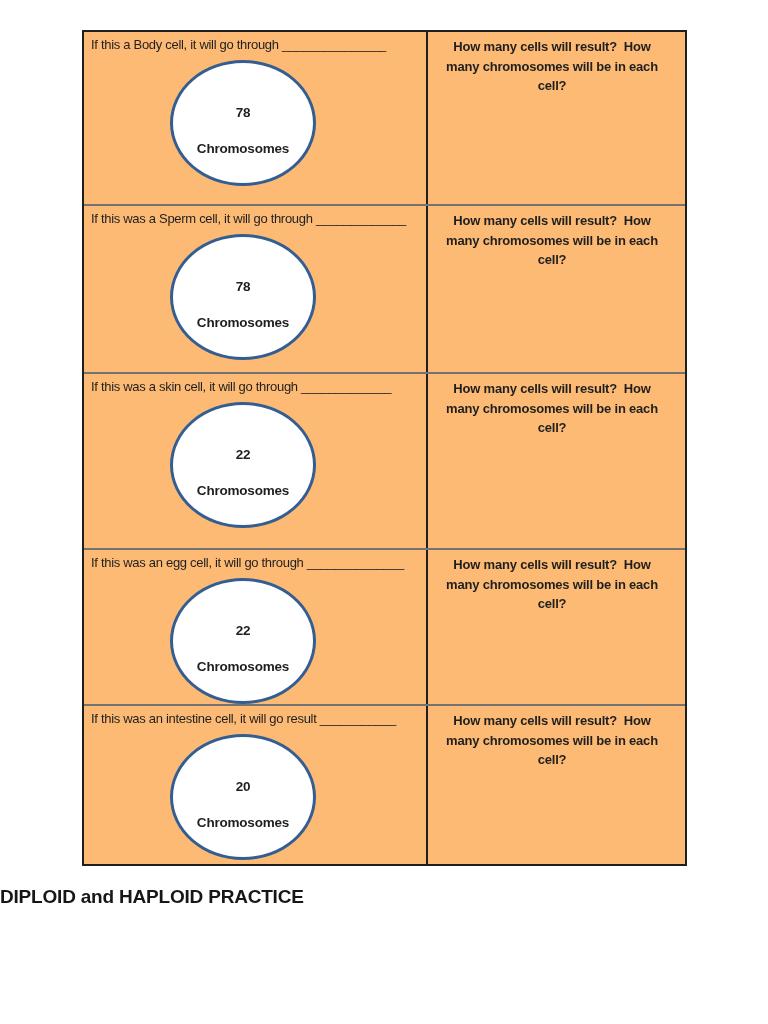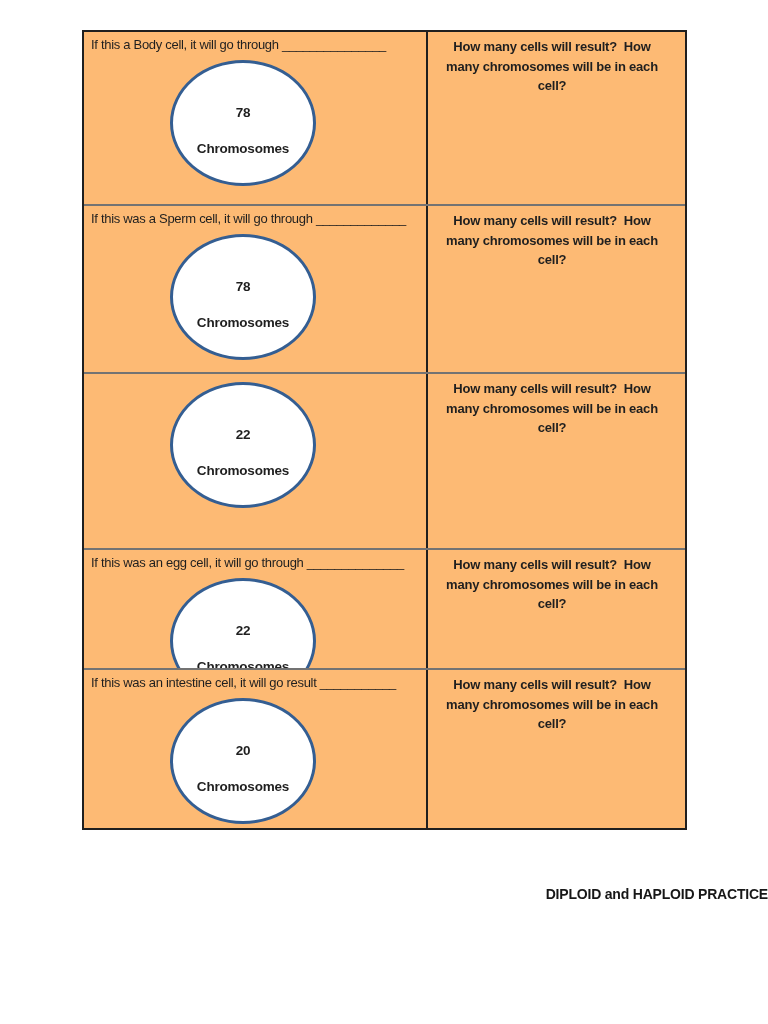--- a/index.html
+++ b/index.html
@@ -23,21 +23,21 @@
   }
   .trow {
     display: grid;
     grid-template-columns: 344px 1fr;
     box-sizing: border-box;
   }
   .trow + .trow { border-top: 2px solid #737373; }
   .trow:nth-child(1) { height: 172px; }
   .trow:nth-child(2) { height: 168px; }
   .trow:nth-child(3) { height: 176px; }
-  .trow:nth-child(4) { height: 120px; }
+  .trow:nth-child(4) { height: 156px; }
   .trow:nth-child(5) { height: 160px; }
   .cell-left {
     border-right: 2px solid #1f1f1f;
     box-sizing: border-box;
     overflow: hidden;
   }
   .prompt {
     padding: 5px 4px 0 7px;
     font-size: 13px;
     letter-spacing: -0.3px;
@@ -77,23 +77,23 @@
     line-height: 1.5;
     text-align: center;
     white-space: pre-wrap;
     color: #1f1f1f;
   }
   .page-title {
     position: absolute;
     top: 886px;
     left: 0;
     width: 100%;
-    text-align: right;
+    text-align: left;
     font-weight: bold;
-    font-size: 14px;
+    font-size: 19px;
     letter-spacing: -0.2px;
     color: #171717;
   }
 </style>
 </head>
 <body>
 
 <div class="sheet">
 
   <div class="qtable">
@@ -119,20 +119,21 @@
           <div class="lbl">Chromosomes</div>
         </div>
       </div>
       <div class="cell-right">
         <div class="question">How many cells will result?  How many chromosomes will be in each cell?</div>
       </div>
     </div>
 
     <div class="trow">
       <div class="cell-left">
+        <div class="prompt">If this was a skin cell, it will go through _____________</div>
         <div class="cell-circle">
           <div class="num">22</div>
           <div class="lbl">Chromosomes</div>
         </div>
       </div>
       <div class="cell-right">
         <div class="question">How many cells will result?  How many chromosomes will be in each cell?</div>
       </div>
     </div>
 

